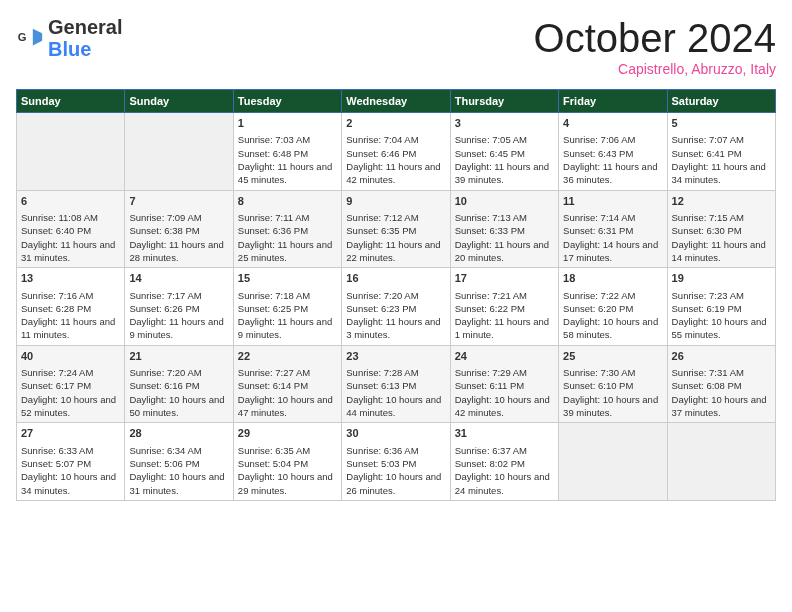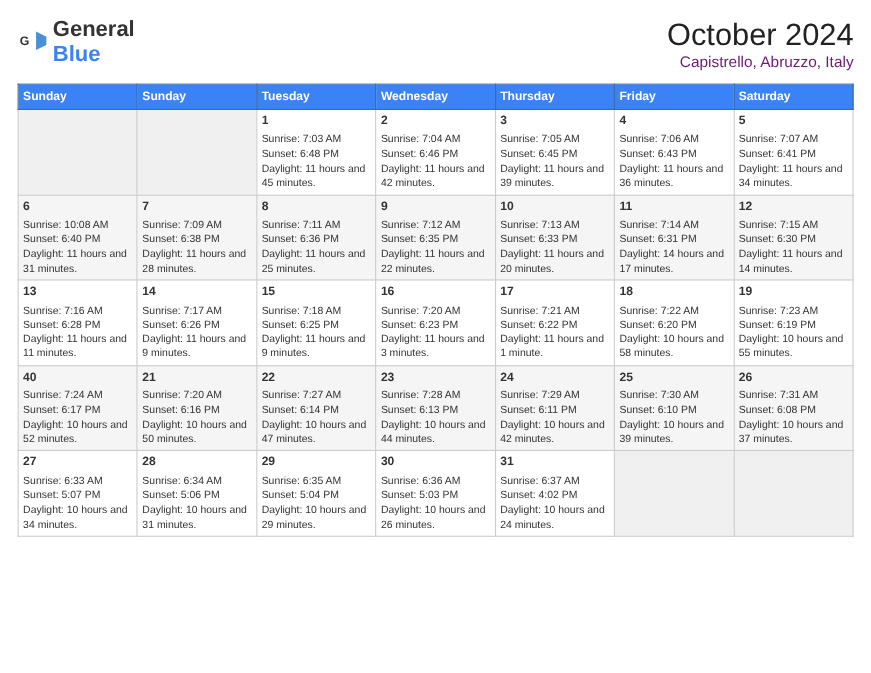--- a/index.html
+++ b/index.html
@@ -27,35 +27,35 @@
       color: #333;
       line-height: 1.1;
     }
     .logo-text span { color: #3b82f6; }
     .logo-icon {
       width: 28px;
       height: 28px;
     }
     .title-block { text-align: right; }
     .month-title {
-      font-size: 28px;
+      font-size: 40px;
       font-weight: normal;
       color: #222;
     }
     .location {
       font-size: 14px;
-      color: #701a75;
+      color: #ec4899;
     }
     table {
       width: 100%;
       border-collapse: collapse;
       font-size: 10px;
     }
     thead th {
-      background: #3b82f6;
+      background: #14532d;
       color: #fff;
       padding: 5px 4px;
       text-align: left;
       font-size: 11px;
       border: 1px solid #3a6aaa;
     }
     tbody td {
       border: 1px solid #ccc;
       vertical-align: top;
       padding: 3px 4px;
@@ -138,21 +138,21 @@
         <td>
           <span class="day-num">5</span>
           <div>Sunrise: 7:07 AM</div>
           <div>Sunset: 6:41 PM</div>
           <div>Daylight: 11 hours and 34 minutes.</div>
         </td>
       </tr>
       <tr>
         <td>
           <span class="day-num">6</span>
-          <div>Sunrise: 10:08 AM</div>
+          <div>Sunrise: 11:08 AM</div>
           <div>Sunset: 6:40 PM</div>
           <div>Daylight: 11 hours and 31 minutes.</div>
         </td>
         <td>
           <span class="day-num">7</span>
           <div>Sunrise: 7:09 AM</div>
           <div>Sunset: 6:38 PM</div>
           <div>Daylight: 11 hours and 28 minutes.</div>
         </td>
         <td>
@@ -295,20 +295,20 @@
         </td>
         <td>
           <span class="day-num">30</span>
           <div>Sunrise: 6:36 AM</div>
           <div>Sunset: 5:03 PM</div>
           <div>Daylight: 10 hours and 26 minutes.</div>
         </td>
         <td>
           <span class="day-num">31</span>
           <div>Sunrise: 6:37 AM</div>
-          <div>Sunset: 4:02 PM</div>
+          <div>Sunset: 8:02 PM</div>
           <div>Daylight: 10 hours and 24 minutes.</div>
         </td>
         <td class="empty"></td>
         <td class="empty"></td>
       </tr>
     </tbody>
 </table>
 
 </body></html>

